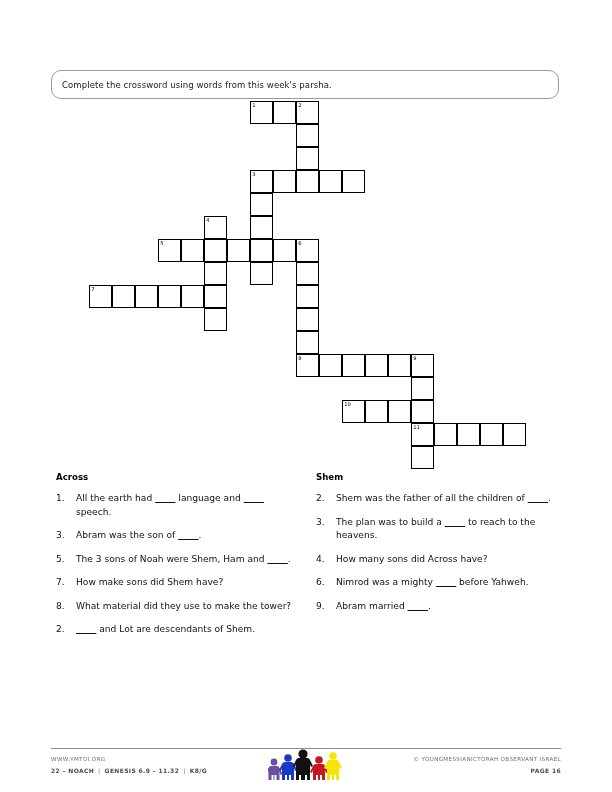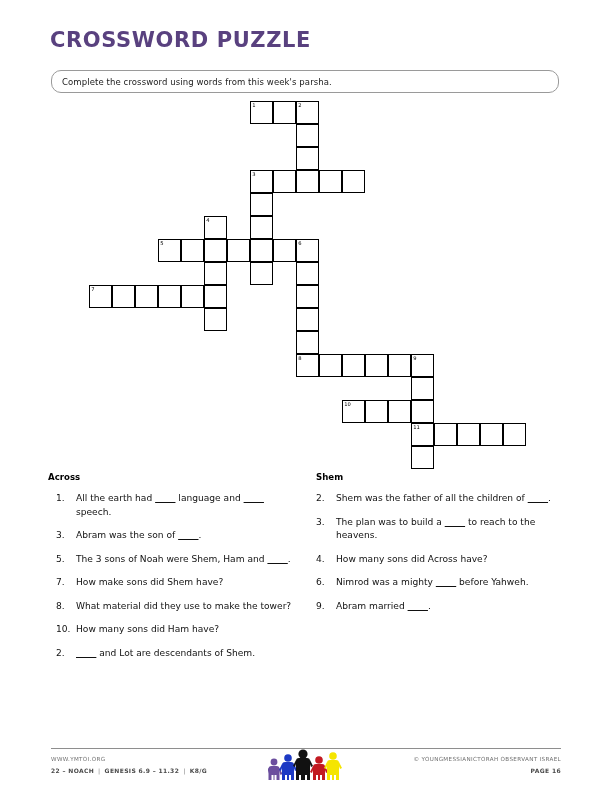--- a/index.html
+++ b/index.html
@@ -18,21 +18,21 @@
     position:absolute; left:50px; top:28px;
     font-family: "DejaVu Sans", "Liberation Sans", sans-serif;
     font-size: 21px; font-weight: bold;
     letter-spacing: 0.6px;
     color: #59417f;
   }
 
   
   .instruction {
     position:absolute; left:51px; top:70px;
-    width: 508px; height: 23px;
+    width: 508px; height: 29px;
     border: 1px solid #9a9a9a;
     border-radius: 10px;
     background: #fff;
     display:flex; align-items:center;
   }
   .instruction-text {
     padding-left: 10px;
     font-size: 8.5px;
     color: #1a1a1a;
     letter-spacing: 0.1px;
@@ -58,21 +58,21 @@
     font-family: "DejaVu Sans", "Liberation Sans", sans-serif;
     z-index: 5;
     pointer-events:none;
   }
 
   
   .clues-head {
     position:absolute;
     font-size: 8.6px; font-weight: bold; color:#000;
   }
-  #across-head { left:48px; top:472px; }
+  #across-head { left:56px; top:472px; }
   #down-head   { left:316px; top:472px; }
 
   .clue-col { position:absolute; width:245px; }
   #across-col { left:56px;  top:492px; }
   #down-col   { left:316px; top:492px; }
 
   .clue {
     display:flex;
     margin-bottom: 10px;
     font-size: 9.1px;
@@ -110,21 +110,20 @@
   .logo {
     position:absolute; left:268px; top:749px;
     width: 80px; height: 34px;
   }
 </style>
 </head>
 <body>
 
 <div class="page">
 
-  <div class="title">CROSSWORD PUZZLE</div>
 
   <div class="instruction">
     <span class="instruction-text">Complete the crossword using words from this week's parsha.</span>
   </div>
 
   <div id="grid-wrap">
       <div class="cell" style="left: 250px; top: 101px;"></div>
       <div class="cell" style="left: 273px; top: 101px;"></div>
       <div class="cell" style="left: 296px; top: 101px;"></div>
       <div class="cell" style="left: 296px; top: 124px;"></div>
@@ -203,24 +202,20 @@
       </div>
       <div class="clue">
         <span class="clue-num">7.</span>
         <span class="clue-text">How make sons did Shem have?</span>
       </div>
       <div class="clue">
         <span class="clue-num">8.</span>
         <span class="clue-text">What material did they use to make the tower?</span>
       </div>
       <div class="clue">
-        <span class="clue-num">10.</span>
-        <span class="clue-text">How many sons did Ham have?</span>
-      </div>
-      <div class="clue">
         <span class="clue-num">2.</span>
         <span class="clue-text"><span class="blank">&nbsp;&nbsp;&nbsp;&nbsp;&nbsp;&nbsp;</span> and Lot are descendants of Shem.</span>
       </div>
     </div>
 
   <div class="clues-head" id="down-head">Shem</div>
   <div class="clue-col" id="down-col">
       <div class="clue">
         <span class="clue-num">2.</span>
         <span class="clue-text">Shem was the father of all the children of <span class="blank">&nbsp;&nbsp;&nbsp;&nbsp;&nbsp;&nbsp;</span>.</span>

